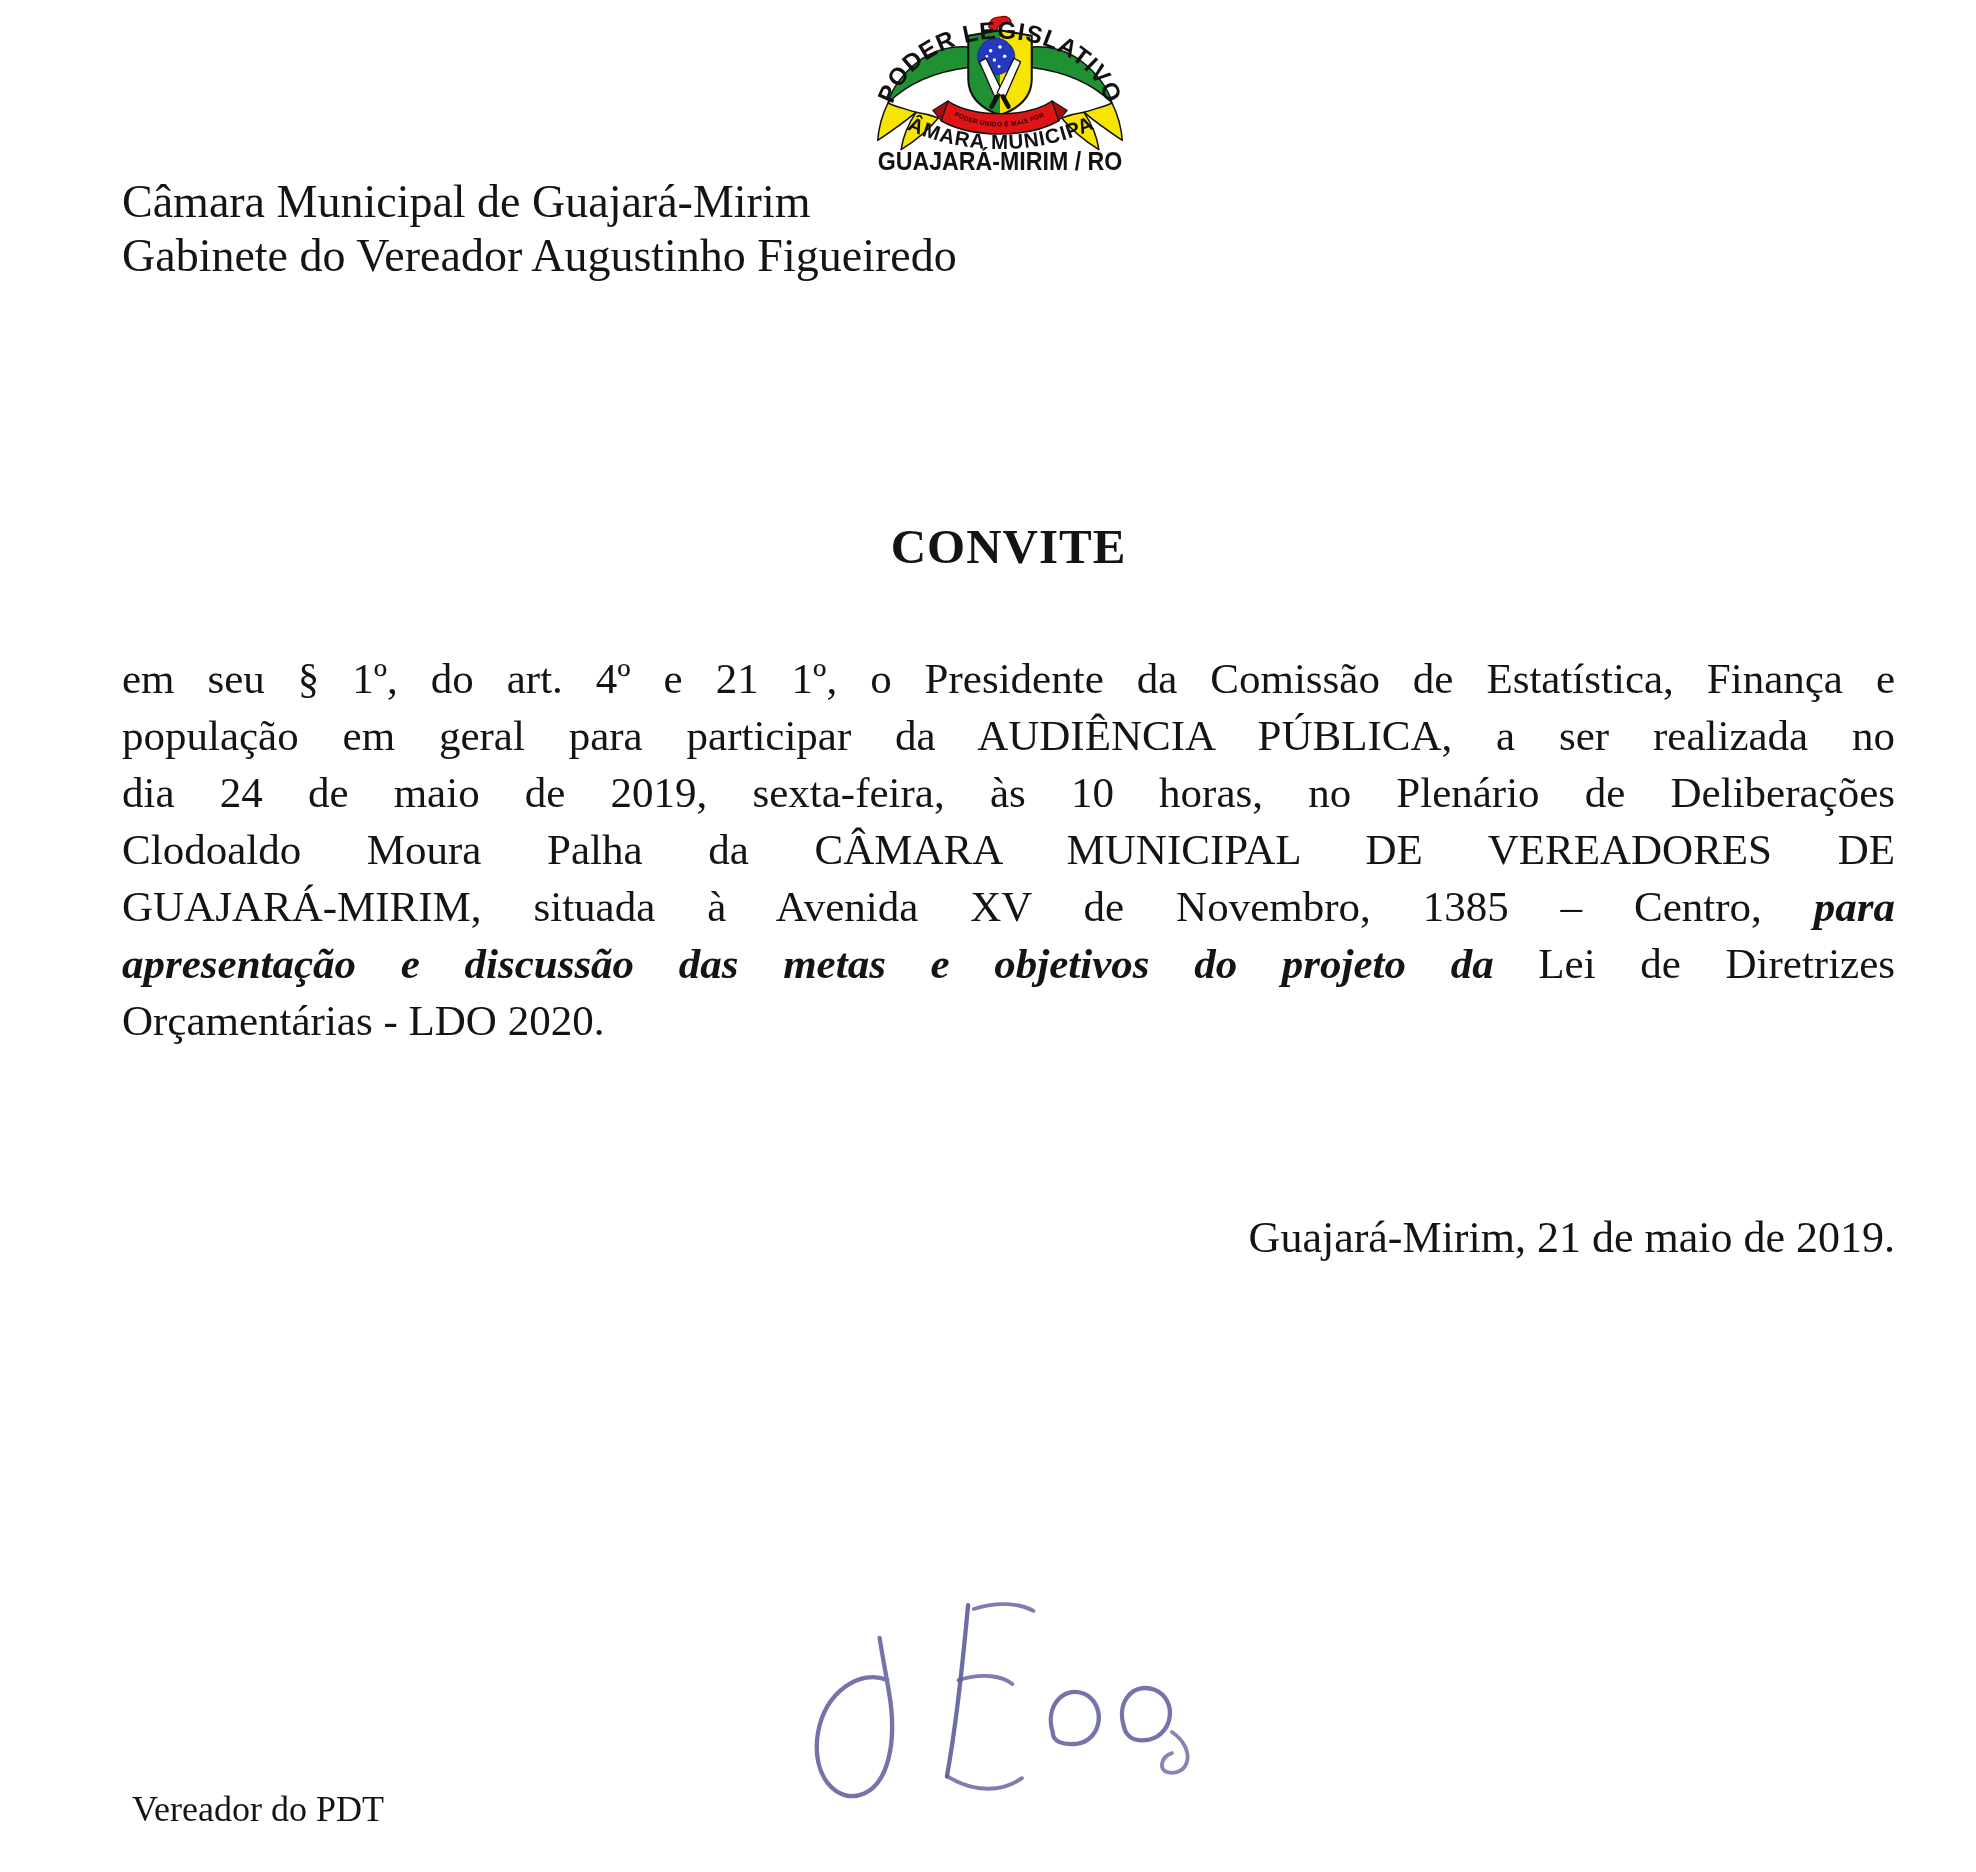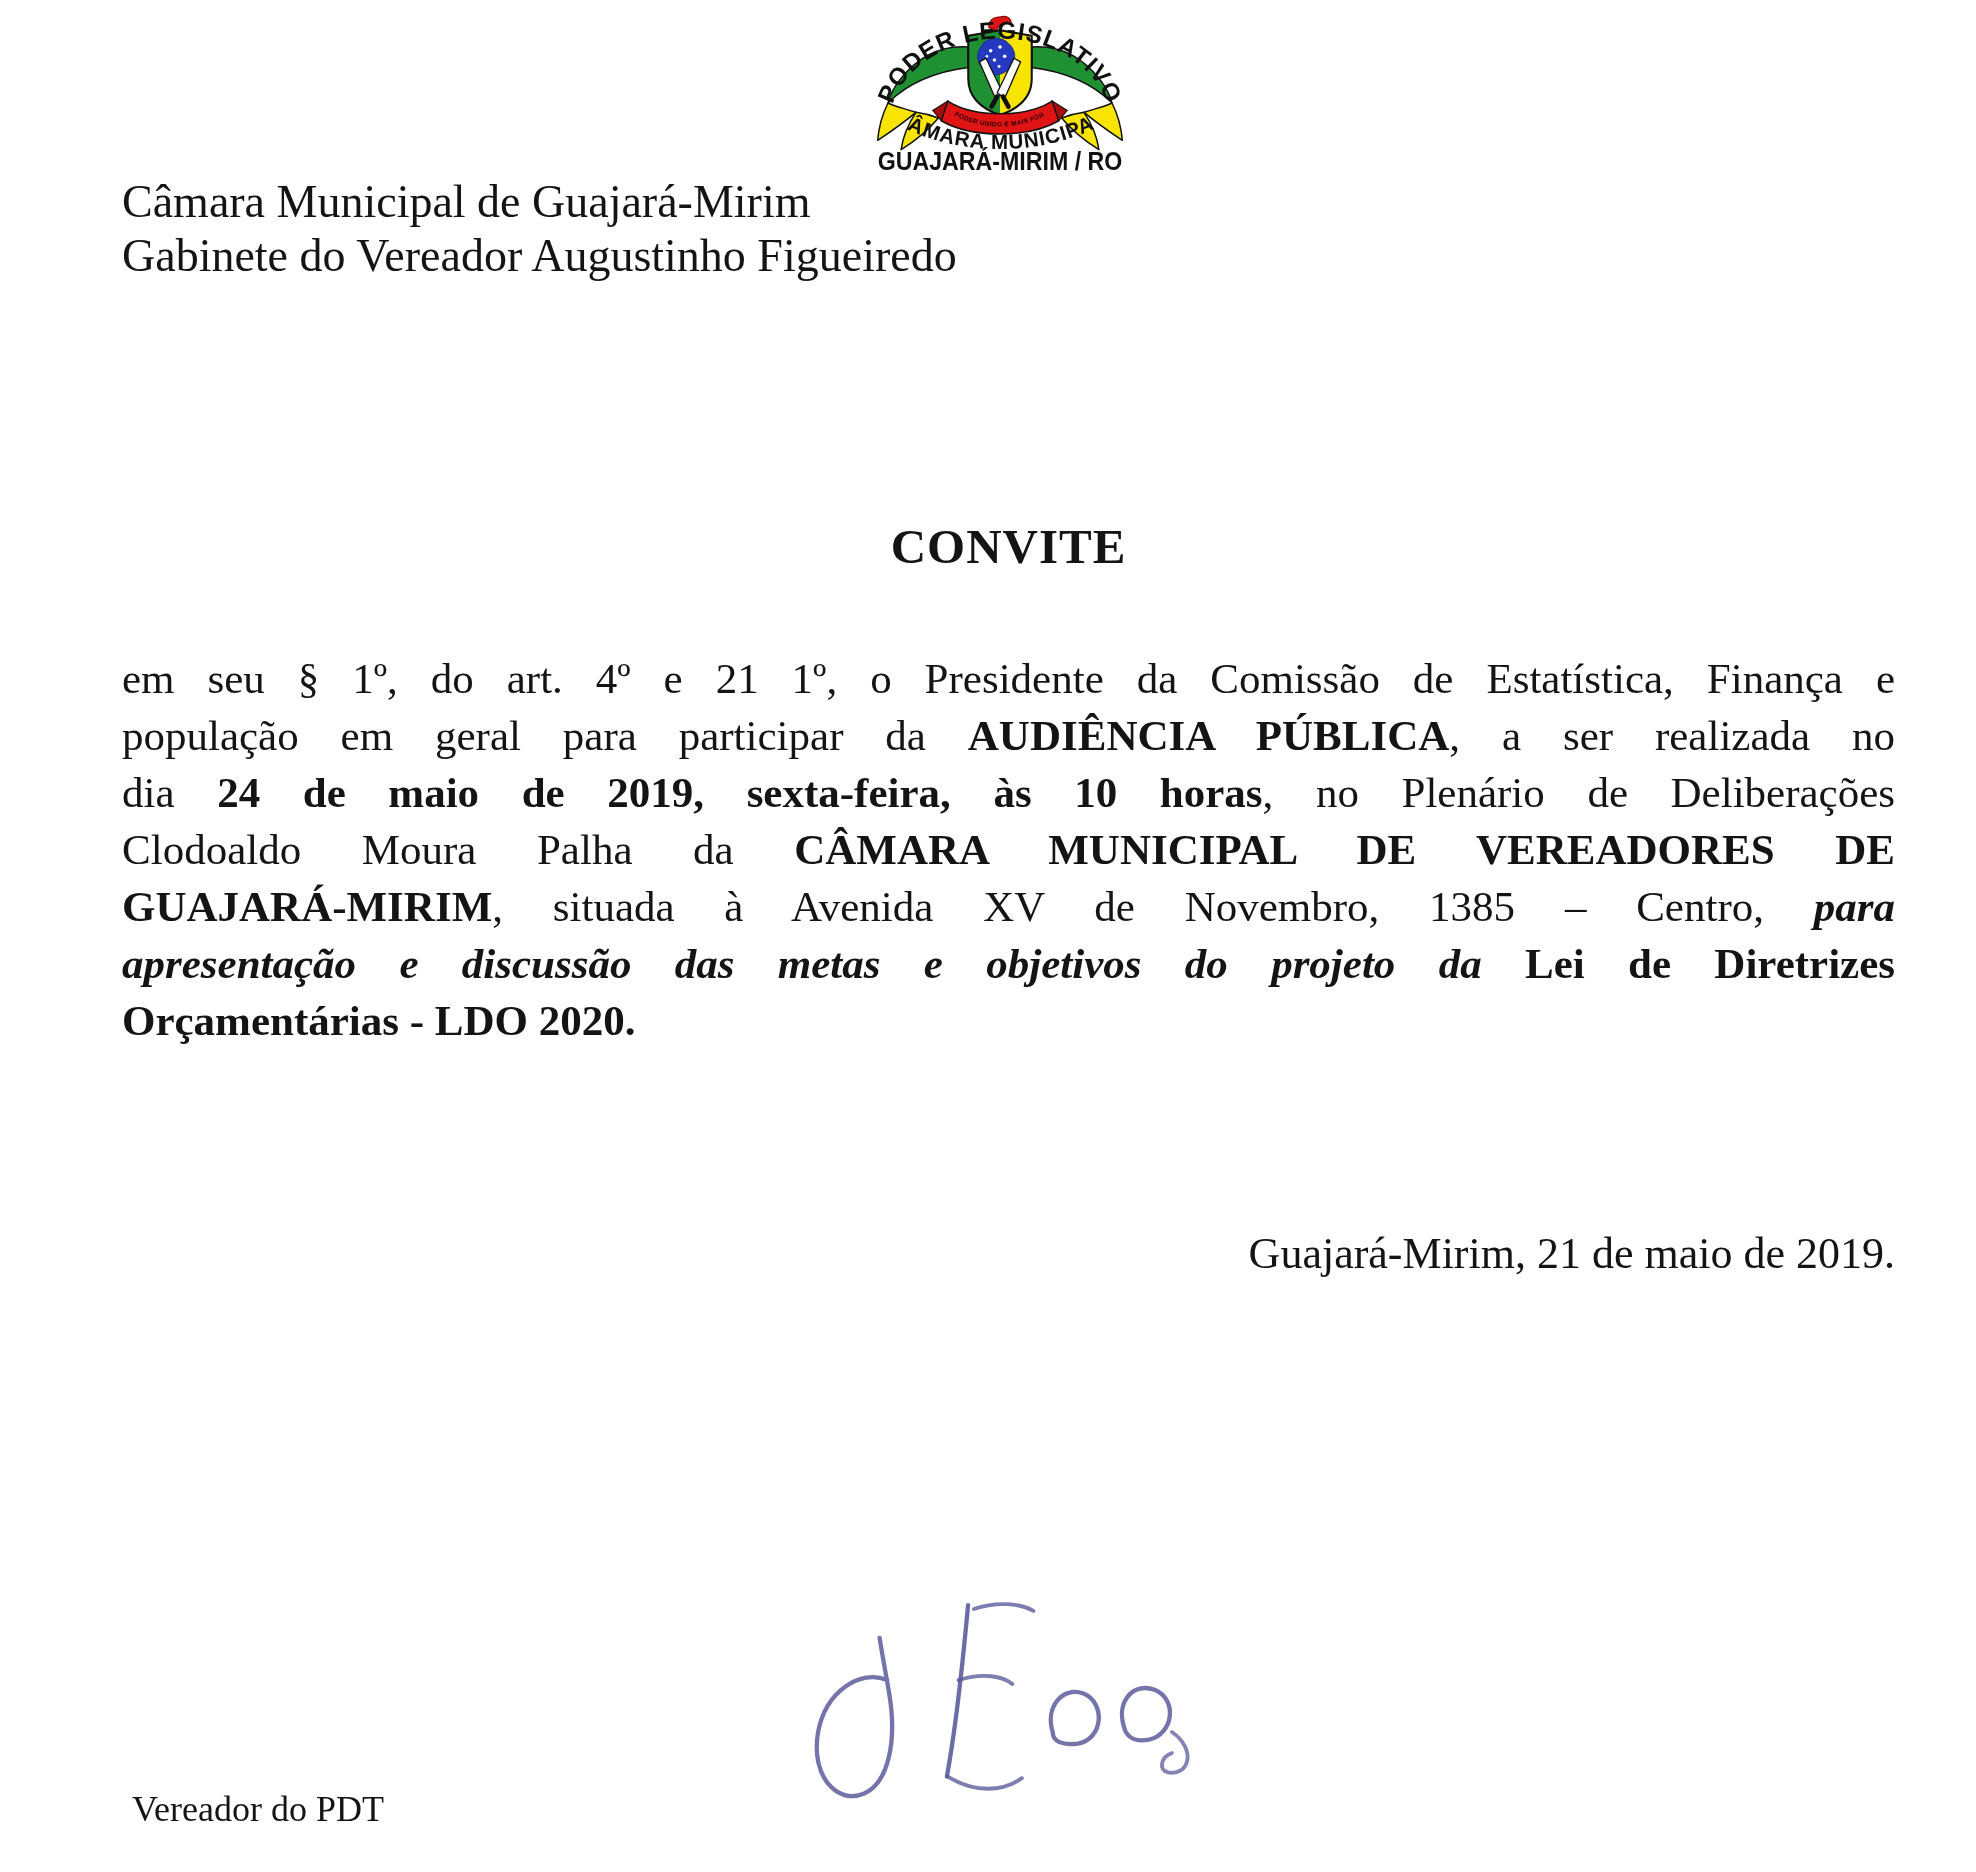--- a/index.html
+++ b/index.html
@@ -18,25 +18,25 @@
   .org2{top:230px;}
   
   .doc-title{position:absolute;left:122px;top:518px;width:1773px;text-align:center;
     font-size:49px;font-weight:bold;letter-spacing:1px;}
   
   .body-block{position:absolute;left:122px;top:650px;width:1773px;
     font-size:43px;line-height:57px;}
   .bline-just{text-align:justify;text-align-last:justify;}
   .bline-left{text-align:left;}
   .s-r{font-weight:400;font-style:normal;}
-  .s-b{font-weight:700;font-style:normal;}
+  .s-b{font-weight:400;font-style:normal;}
   .s-bi{font-weight:700;font-style:italic;}
   
   .date-line{position:absolute;left:122px;top:1212px;width:1773px;
-    text-align:right;font-size:44px;margin-top:16px;}
+    text-align:right;font-size:44px;}
   
   .sig-svg{position:absolute;left:745px;top:1582px;width:500px;height:252px;z-index:1;
     color:var(--ink,#5c5c9c);}
   .sig-name{position:absolute;left:122px;top:1728px;width:1773px;text-align:center;
     font-size:46px;font-weight:bold;z-index:2;}
   .sig-role{position:absolute;left:132px;top:1788px;width:1773px;text-align:left;
     font-size:36px;z-index:2;}
 </style>
 </head>
 <body>

